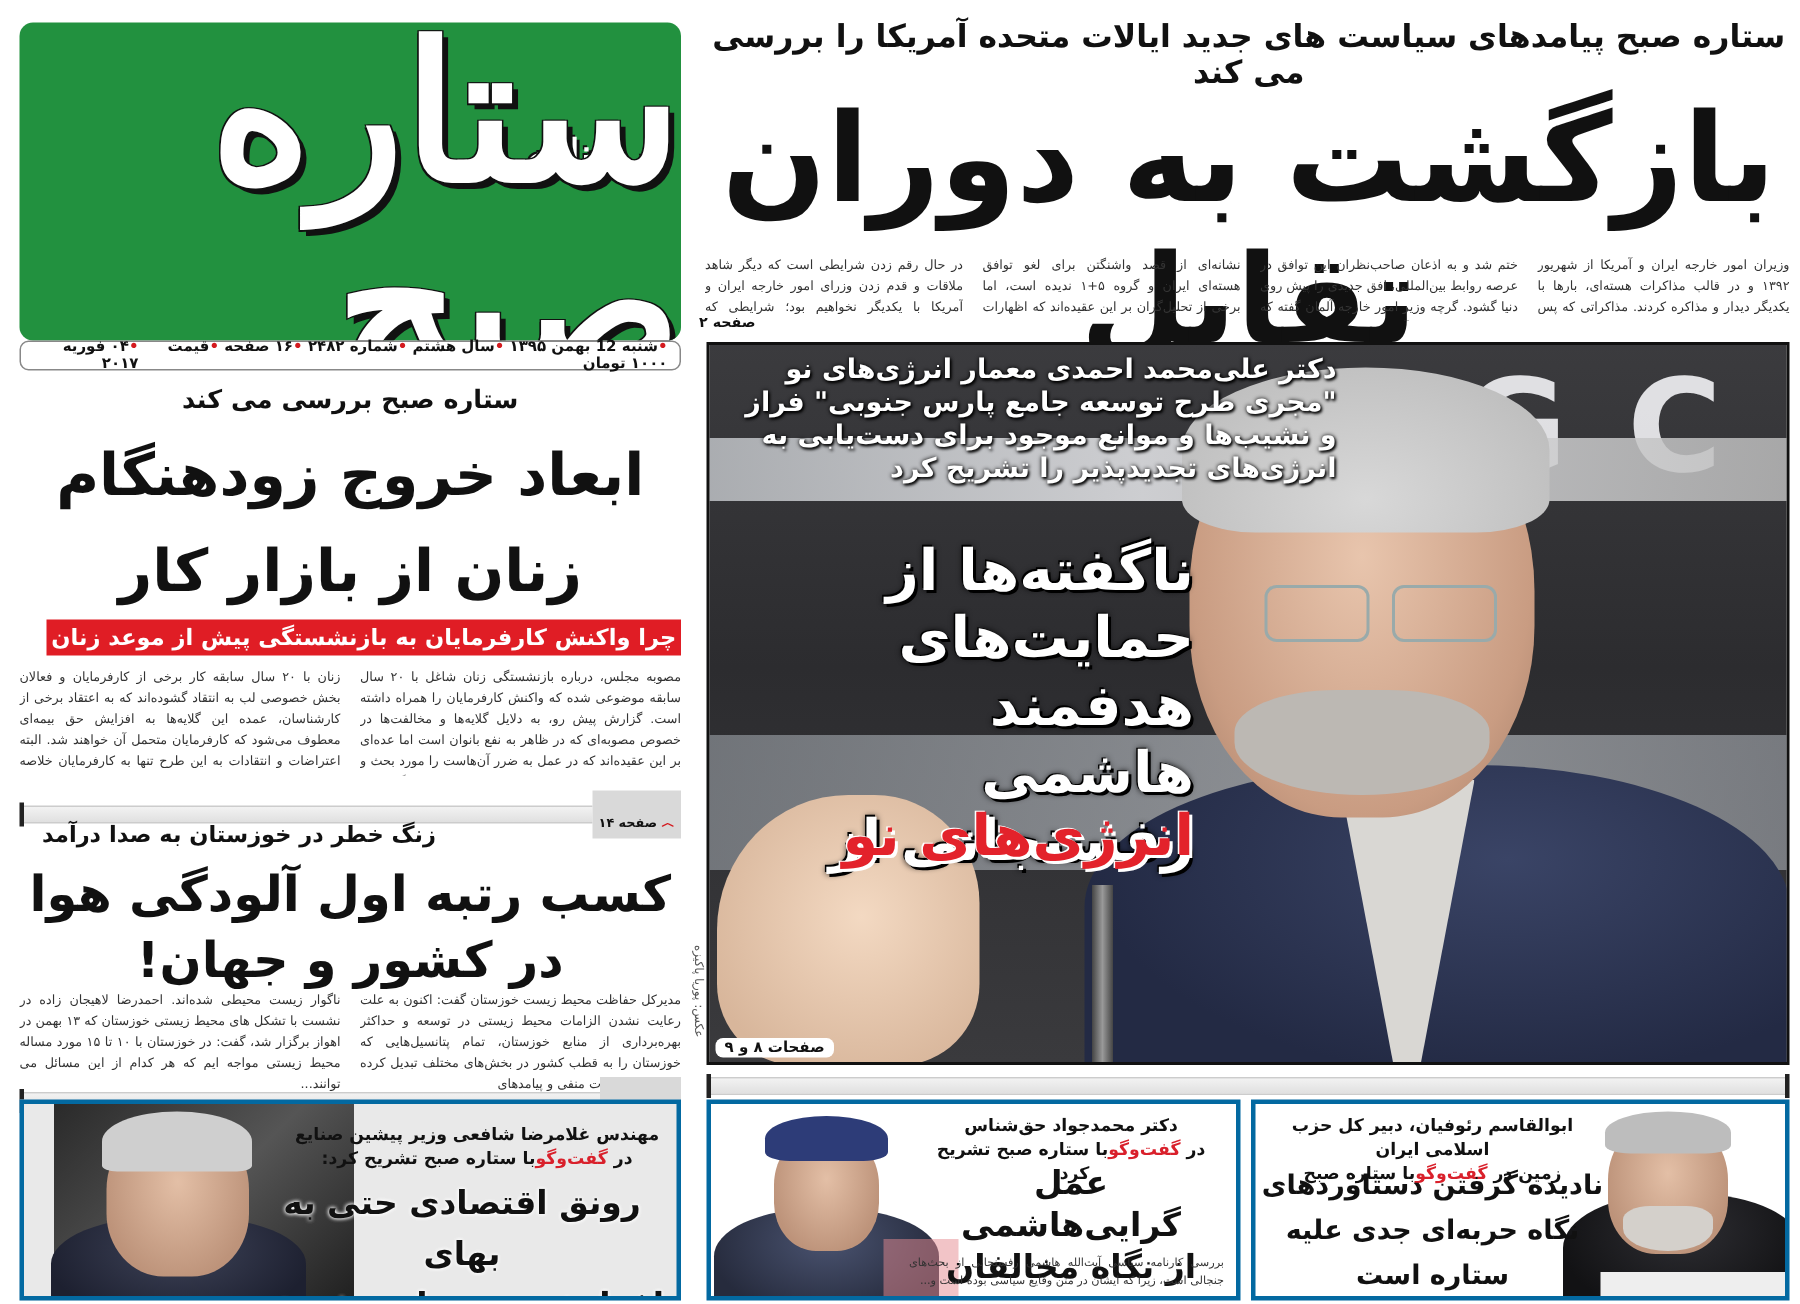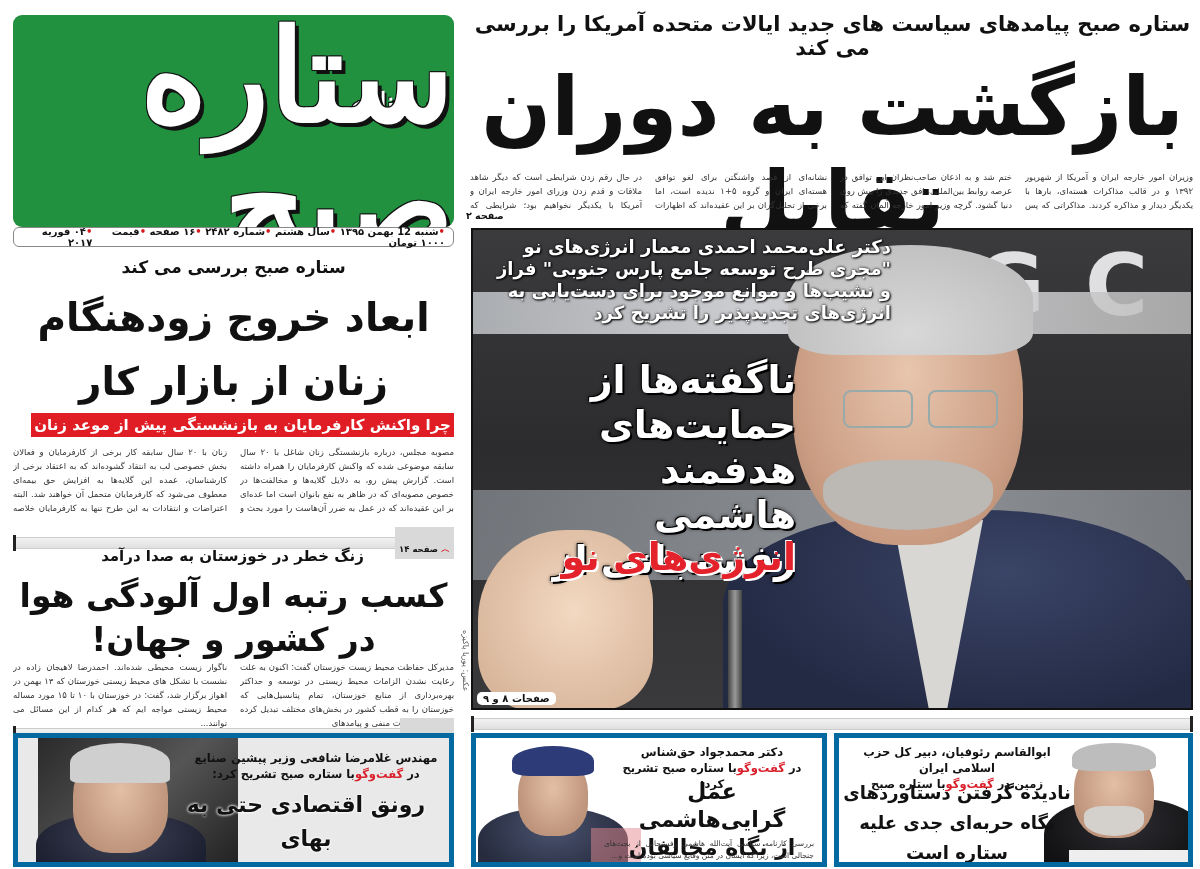--- a/index.html
+++ b/index.html
@@ -37,24 +37,24 @@
 #photo-page{left:4px;top:462px;background:#fff;color:#111;font-size:10px;font-weight:bold;padding:1px 6px;border-radius:5px;direction:rtl}
 #photo-credit{left:450px;top:630px;width:20px;height:80px;writing-mode:vertical-rl;font-size:8px;color:#555}
 
 #story1-kicker{left:13px;top:257px;width:441px;font-size:17px;font-weight:bold;text-align:center;direction:rtl}
 #story1-title{left:13px;top:286px;width:441px;font-size:39px;font-weight:bold;text-align:center;direction:rtl;line-height:64px}
 #story1-sub{left:31px;top:413px;width:423px;height:24px;background:#e01d25;color:#fff;font-size:15px;font-weight:bold;direction:rtl;text-align:center;line-height:24px}
 .pageref-bar{height:12px;background:linear-gradient(#f2f2f2,#e0e0e0);border-top:1px solid #ccc;border-bottom:1px solid #ccc}
 .pageref-lbl{background:#d9d9d9;font-size:8.5px;font-weight:bold;padding:16px 4px;height:12px;line-height:12px;direction:rtl}
 .chev{color:#d41a1f;font-size:9px;font-weight:bold}
 .vbar{width:3px;height:16px;background:#222}
-#story2-kicker{left:12px;top:547px;width:441px;font-size:15px;font-weight:bold;text-align:center;direction:rtl}
+#story2-kicker{left:28px;top:547px;width:441px;font-size:15px;font-weight:bold;text-align:left;direction:rtl}
 #story2-title{left:13px;top:574px;width:441px;font-size:33px;font-weight:bold;text-align:center;direction:rtl;line-height:44px}
 
-.box{border:5px solid #0369a1;background:#fff;overflow:hidden}
+.box{border:3px solid #0369a1;background:#fff;overflow:hidden}
 .face{border-radius:45% 45% 40% 40%;background:radial-gradient(ellipse at 50% 40%,#e3bfa6,#bd937a 75%)}
 .suit{border-radius:45% 45% 0 0;background:radial-gradient(ellipse at 50% 30%,#3e4358,#1d2030 75%)}
 .b-kicker{font-size:11.5px;font-weight:bold;direction:rtl;text-align:center;line-height:16px}
 .b-red{color:#d9202b}
 .b-title{font-weight:bold;direction:rtl;text-align:center}
 </style>
 </head>
 <body>
 
 <div id="masthead" class="abs">

